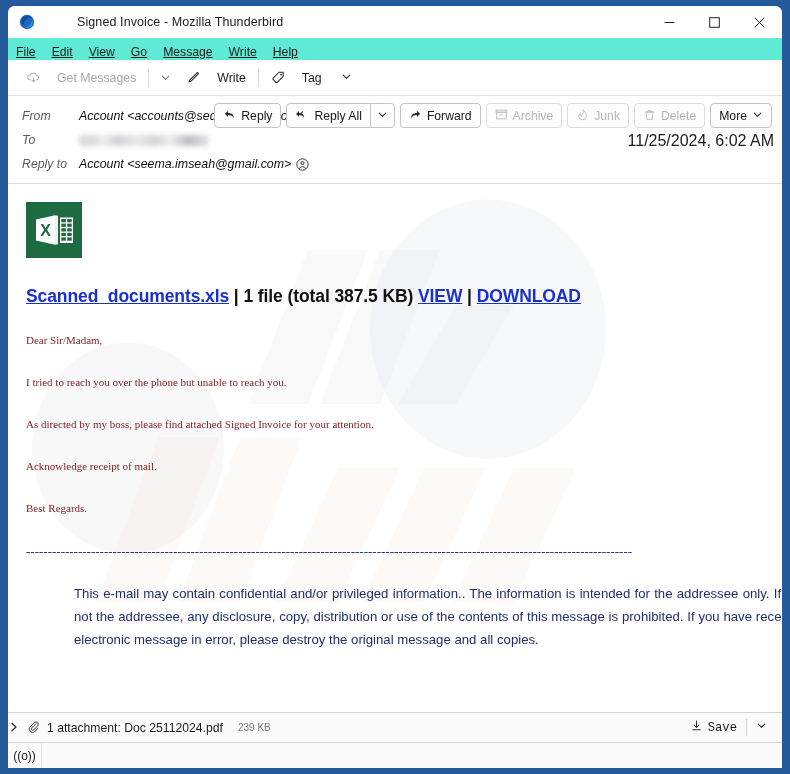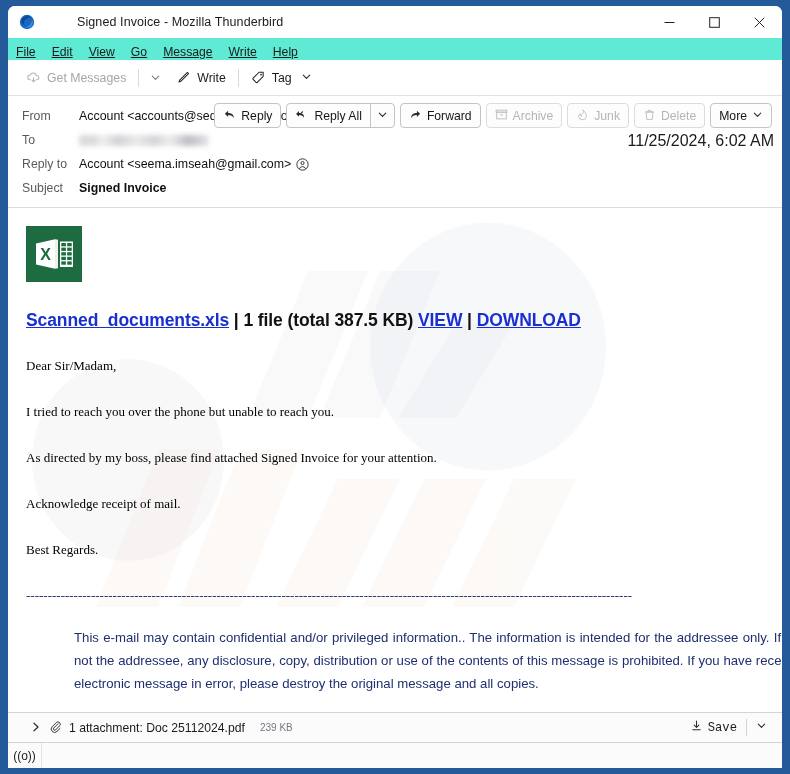--- a/index.html
+++ b/index.html
@@ -51,35 +51,35 @@
   }
   .menuitem .ul { text-decoration:underline; }
 
   
   .toolbar {
     height:36px; min-height:36px; display:flex; align-items:center;
     padding-left:10px; background:#ffffff;
     border-bottom:1px solid #e2e2e4;
   }
   .tbtn {
-    display:flex; align-items:center; gap:6px; padding:4px 8px;
+    display:flex; align-items:center; gap:16px; padding:4px 8px;
     font-size:12.3px; color:#1b1b1b; border-radius:4px; white-space:nowrap;
   }
   .tbtn.disabled { color:#a6a6a8; }
   .tbtn .ic { display:flex; align-items:center; }
   .tb-sep { width:1px; height:18px; background:#d8d8dc; margin:0 4px; }
   .caretbtn { padding:4px 7px; display:flex; align-items:center; border-radius:4px; }
 
   
   .headerpane {
     background:#ffffff; padding:8px 0 7px 0;
     border-bottom:1px solid #dcdcdf;
     position:relative;
   }
-  .hrow { display:flex; align-items:center; min-height:24px; padding:1px 0 1px 14px; }
+  .hrow { display:flex; align-items:center; min-height:24px; padding:1px 0 1px 14px;font-style:italic; }
   .hlabel {
     width:57px; min-width:57px; font-size:12.3px; color:#5b5b5f; white-space:nowrap;
   }
   .hvalue { font-size:12.4px; color:#101012; white-space:nowrap; display:flex; align-items:center; gap:5px; }
   .hvalue.bold { font-weight:700; }
   .blurred {
     width:130px; height:11px; border-radius:2px;
     background:linear-gradient(90deg,#d9d9dc 0 12%,#eeeef0 18%,#cfcfd3 30%,#e8e8ea 44%,#d2d2d6 58%,#ececee 70%,#b9b9bf 84%,#e4e4e6 100%);
     filter:blur(2.6px); opacity:.95;
   }
@@ -116,42 +116,42 @@
   .xls-icon { width:56px; height:62px; position:relative; }
 
   .filelink-row {
     margin-top:22px; font-size:17.5px; font-weight:700;
     font-family:"Liberation Sans", sans-serif;
     color:#111114; white-space:nowrap; letter-spacing:-0.1px;
   }
   .filelink-row a { color:#1a2fd0; text-decoration:underline; }
   .filelink-row .sep { color:#111114; }
 
-  .msgtext { font-family:"Liberation Serif", serif; color:#000000; font-size:13px; }
+  .msgtext { font-family:"Liberation Serif", serif; color:#7f1d1d; font-size:11px; }
   .msgtext p { margin:0 0 30px 0; white-space:nowrap; }
   .msgtext p:first-of-type { margin-top:27px; }
 
   .dashline {
     font-family:"Liberation Serif", serif;
     color:#1f2f6e; font-size:13px; letter-spacing:0px;
     margin-top:4px; white-space:nowrap; overflow:hidden;
     width:746px; height:18px;
   }
   .disclaimer {
     margin-top:20px; width:756px;
     color:#1f2f70; font-size:13.2px; line-height:23px;
     text-align:justify; white-space:normal;
     overflow:hidden; height:74px;margin-left:48px;
   }
 
   
   .attachbar {
     height:30px; min-height:30px; display:flex; align-items:center;
     border-top:1px solid #d4d4d8; background:#fbfbfc;
-    padding:0 8px 0 22px;
+    padding:0 8px 0 0;
   }
   .attach-left { display:flex; align-items:center; gap:7px; }
   .attach-text { font-size:12.2px; color:#1b1b1b; white-space:nowrap; }
   .attach-size { font-size:10px; color:#777780; margin-left:8px; }
   .attach-right { margin-left:auto; display:flex; align-items:center;font-family:Liberation Mono, monospace; }
   .savebtn { display:flex; align-items:center; gap:5px; font-size:12.2px; color:#1b1b1b; padding:2px 7px; }
   .vsep { width:1px; height:17px; background:#d0d0d5; margin:0 2px; }
 
   
   .statusbar {
@@ -277,24 +277,20 @@
         <div class="hvalue">
           <span>Account &lt;seema.imseah@gmail.com&gt;</span>
           <span class="addrico">
             <svg width="13" height="13" viewBox="0 0 14 14">
               <circle cx="7" cy="7" r="6.1" fill="none" stroke="#2a2a30" stroke-width="1"></circle>
               <circle cx="7" cy="5.4" r="1.7" fill="none" stroke="#2a2a30" stroke-width="1"></circle>
               <path d="M3.7 11.6a3.5 3.5 0 0 1 6.6 0" fill="none" stroke="#2a2a30" stroke-width="1"></path>
             </svg>
           </span>
         </div>
-      </div>
-      <div class="hrow">
-        <div class="hlabel">Subject</div>
-        <div class="hvalue bold">Signed Invoice</div>
       </div>
 
       <div class="actionbar">
         <div class="abtn">
           <span>
             <svg width="13" height="13" viewBox="0 0 14 14">
                 <path d="M5.5 3 2 6.3l3.5 3.3V7.6c3.2 0 5 .9 6 3.4.2-3.6-1.6-5.5-6-5.6z" fill="#2a2a30"></path>
               </svg>
           </span>
           <span>Reply</span>

